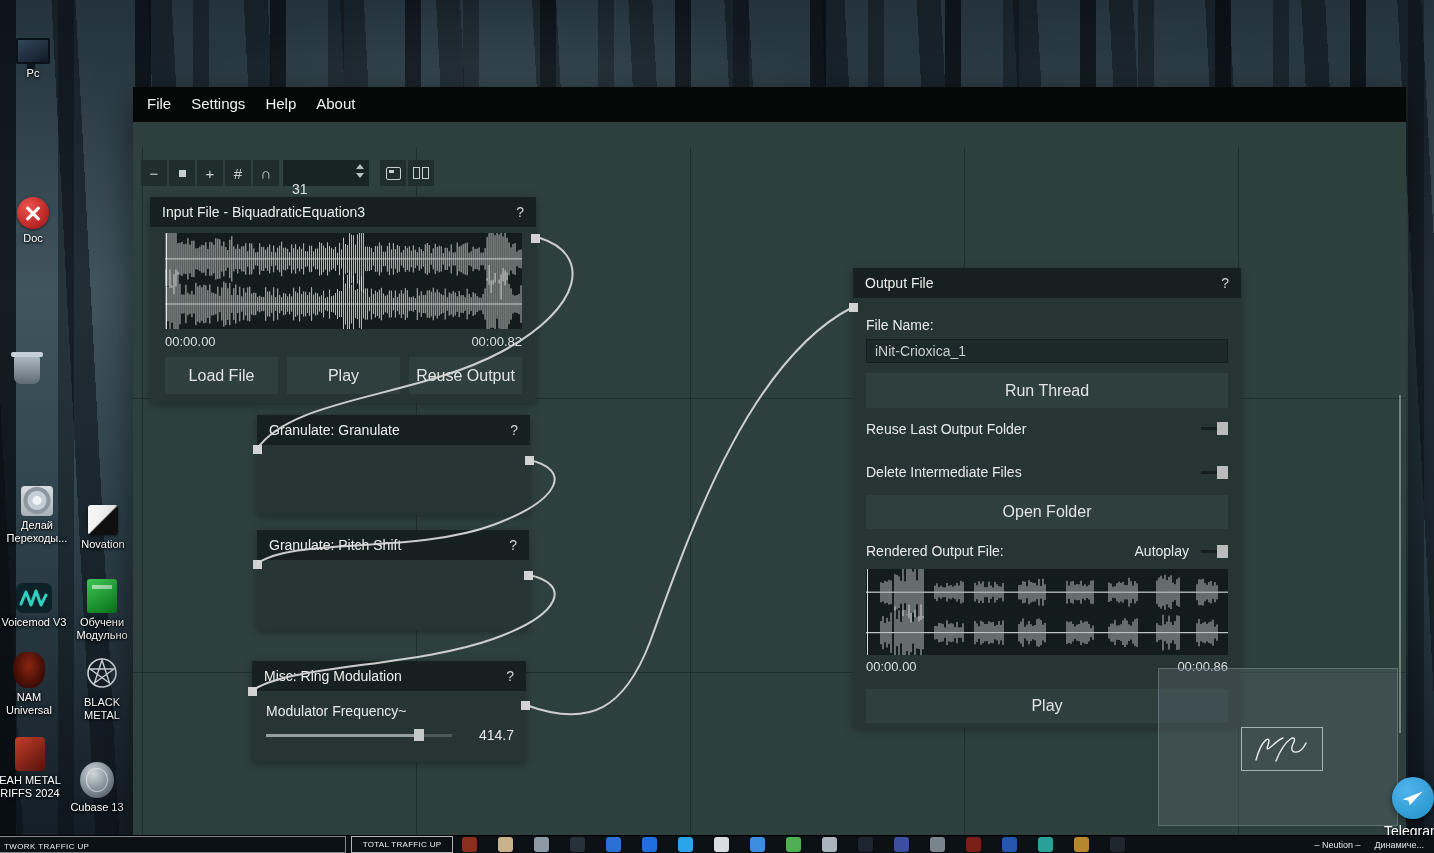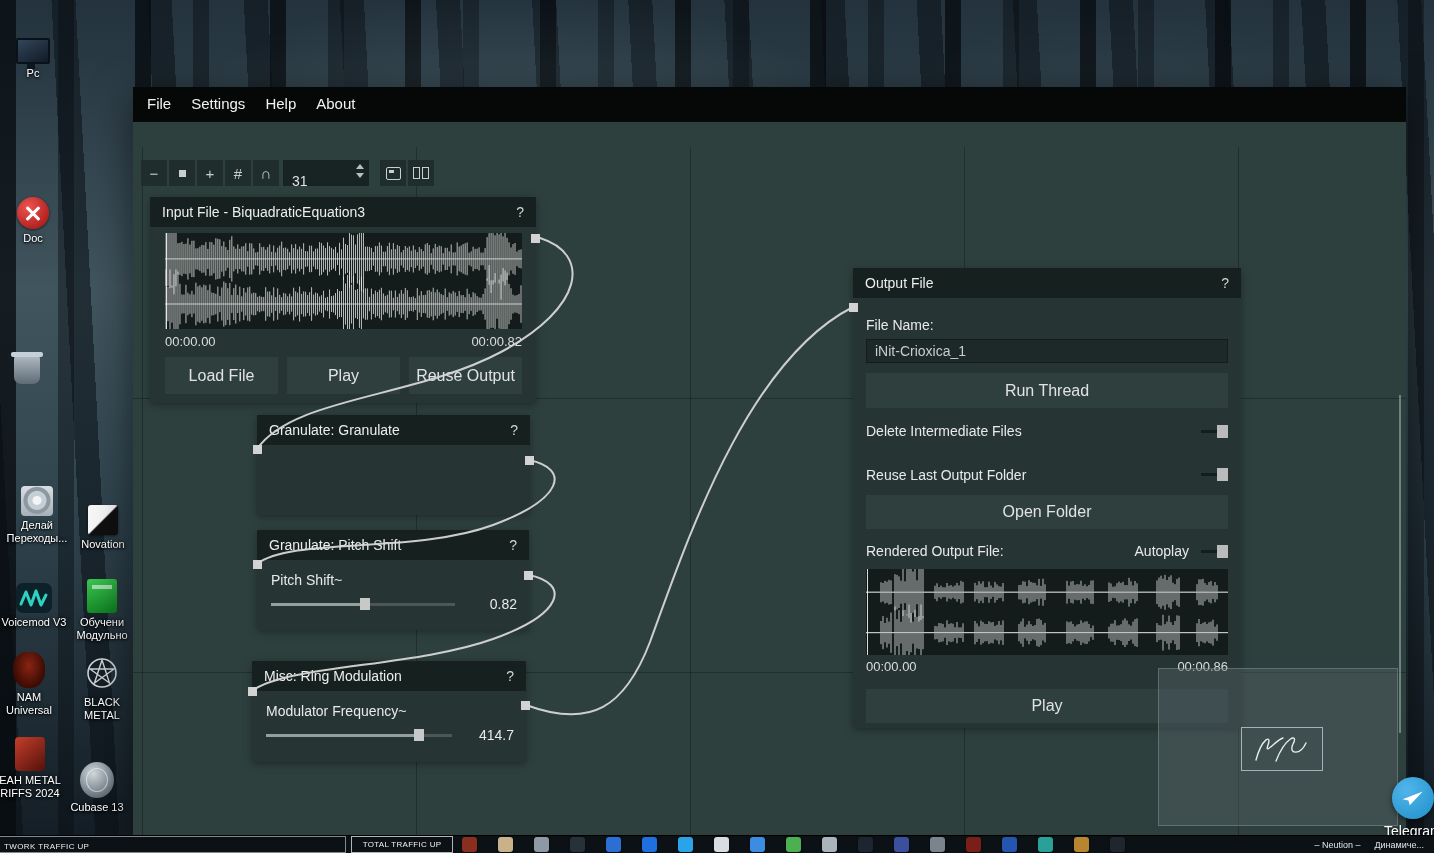--- a/index.html
+++ b/index.html
@@ -68,21 +68,21 @@
   .toolbar{position:absolute;left:8px;top:13px;display:flex;align-items:center;gap:2px;z-index:6}
   .tool-btn{width:26px;height:26px;background:#1f2d2c;display:flex;align-items:center;justify-content:center;
             color:#c9cfce;font-size:15px}
   .tool-btn.gap{margin-left:9px}
   .ic-sq{width:7px;height:7px;background:#c9cfce}
   .ic-frame{width:13px;height:11px;border:1px solid #c9cfce;border-radius:2px;position:relative}
   .ic-frame::after{content:"";position:absolute;left:2px;top:2px;width:5px;height:3px;background:#c9cfce}
   .ic-split{display:flex;gap:2px}
   .ic-split i{display:block;width:5px;height:10px;border:1px solid #c9cfce}
   .spinbox{position:relative;width:86px;height:26px;background:#182423;margin-left:2px}
-  .spin-input{position:absolute;left:0;top:8px;width:62px;height:26px;background:transparent;border:none;outline:none;
+  .spin-input{position:absolute;left:0;top:16px;width:62px;height:26px;background:transparent;border:none;outline:none;
               color:#dfe3e2;font-size:14px;padding:0 0 0 9px;font-family:"Liberation Sans",sans-serif}
   .spin-arrows{position:absolute;right:5px;top:4px;display:flex;flex-direction:column;gap:4px}
   .arr-up{width:0;height:0;border-left:4px solid transparent;border-right:4px solid transparent;border-bottom:5px solid #b9c1c0}
   .arr-down{width:0;height:0;border-left:4px solid transparent;border-right:4px solid transparent;border-top:5px solid #b9c1c0}
 
   
   .node{position:absolute;background:#263534;z-index:3;box-shadow:0 2px 8px rgba(0,0,0,.35)}
   .node-header{height:30px;background:#16201f;display:flex;align-items:center;justify-content:space-between;padding:0 12px}
   .node-title{font-size:14px;color:#eceeed;white-space:nowrap}
   .node-help{font-size:14px;color:#cfd4d3}
@@ -319,31 +319,20 @@
       </div>
       <div class="port" style="left:-4px;top:30px"></div>
       <div class="port" style="right:-4px;top:41px"></div>
     </div>
 
     <div class="node" style="left:124px;top:383px;width:272px;height:100px">
       <div class="node-header">
         <span class="node-title">Granulate: Pitch Shift</span>
         <span class="node-help">?</span>
       </div>
-      <div class="param-body">
-        <div class="param-label">Pitch Shift~</div>
-        <div class="param-row">
-          <div class="slider">
-            <div class="sl-track"></div>
-              <div class="sl-fill" style="width: 51%;"></div>
-              <div class="sl-handle" style="left: calc(51% - 5px);"></div>
-          </div>
-          <div class="param-value">0.82</div>
-        </div>
-      </div>
       <div class="port" style="left:-4px;top:30px"></div>
       <div class="port" style="right:-4px;top:41px"></div>
     </div>
 
     <div class="node" style="left:119px;top:514px;width:274px;height:101px">
       <div class="node-header">
         <span class="node-title">Misc: Ring Modulation</span>
         <span class="node-help">?</span>
       </div>
       <div class="param-body">
@@ -363,29 +352,29 @@
 
     <div class="node" style="left:720px;top:121px;width:388px;height:460px">
       <div class="node-header">
         <span class="node-title">Output File</span>
         <span class="node-help">?</span>
       </div>
       <div class="out-body">
         <div class="out-label">File Name:</div>
         <input class="text-input" value="iNit-Crioxica_1" style="">
         <div class="btn out-btn">Run Thread</div>
-        <div class="out-row row-del">
-          <span class="out-label">Delete Intermediate Files</span>
+        <div class="out-row row-reuse">
+          <span class="out-label">Reuse Last Output Folder</span>
           <div class="toggle">
               <div class="tg-track"></div>
               <div class="tg-handle"></div>
             </div>
         </div>
-        <div class="out-row row-reuse">
-          <span class="out-label">Reuse Last Output Folder</span>
+        <div class="out-row row-del">
+          <span class="out-label">Delete Intermediate Files</span>
           <div class="toggle">
               <div class="tg-track"></div>
               <div class="tg-handle"></div>
             </div>
         </div>
         <div class="btn btn-open">Open Folder</div>
         <div class="out-row rendered-row">
           <span class="out-label">Rendered Output File:</span>
           <span class="autoplay-group">
             <span class="out-label">Autoplay</span>

